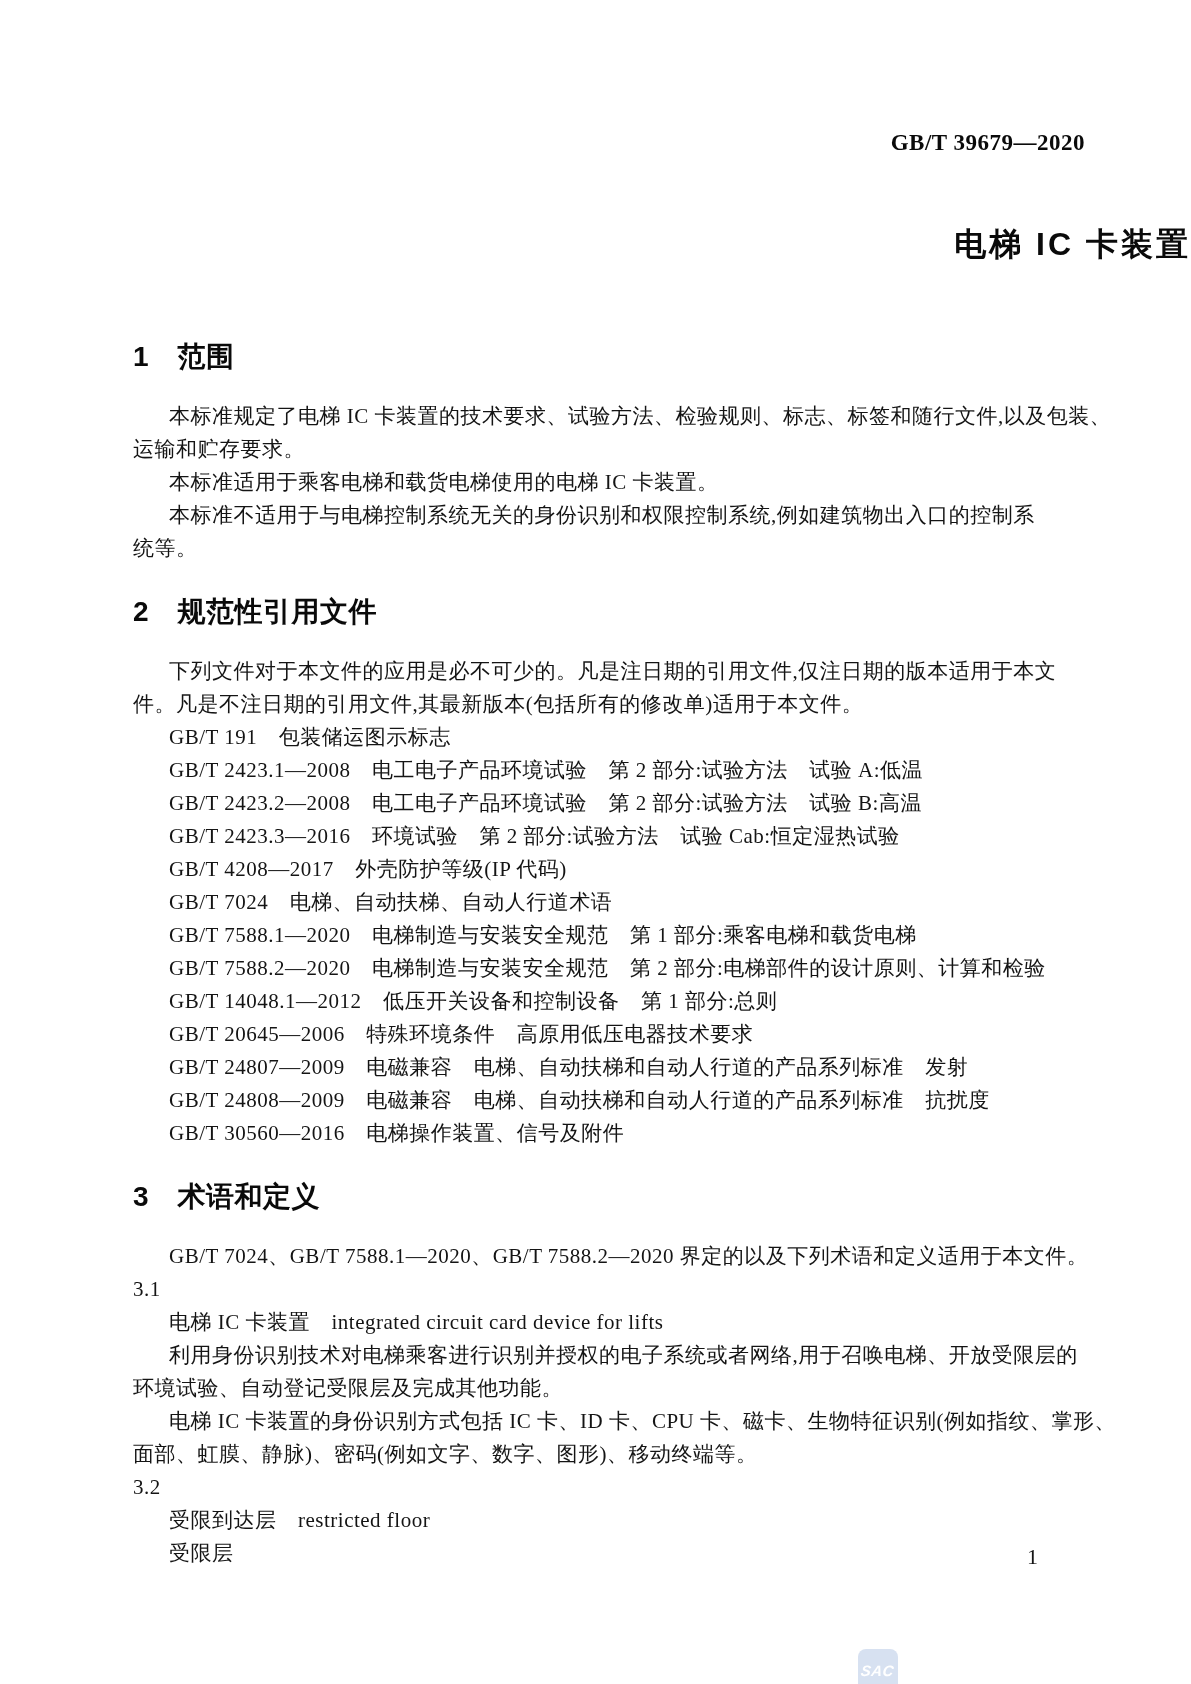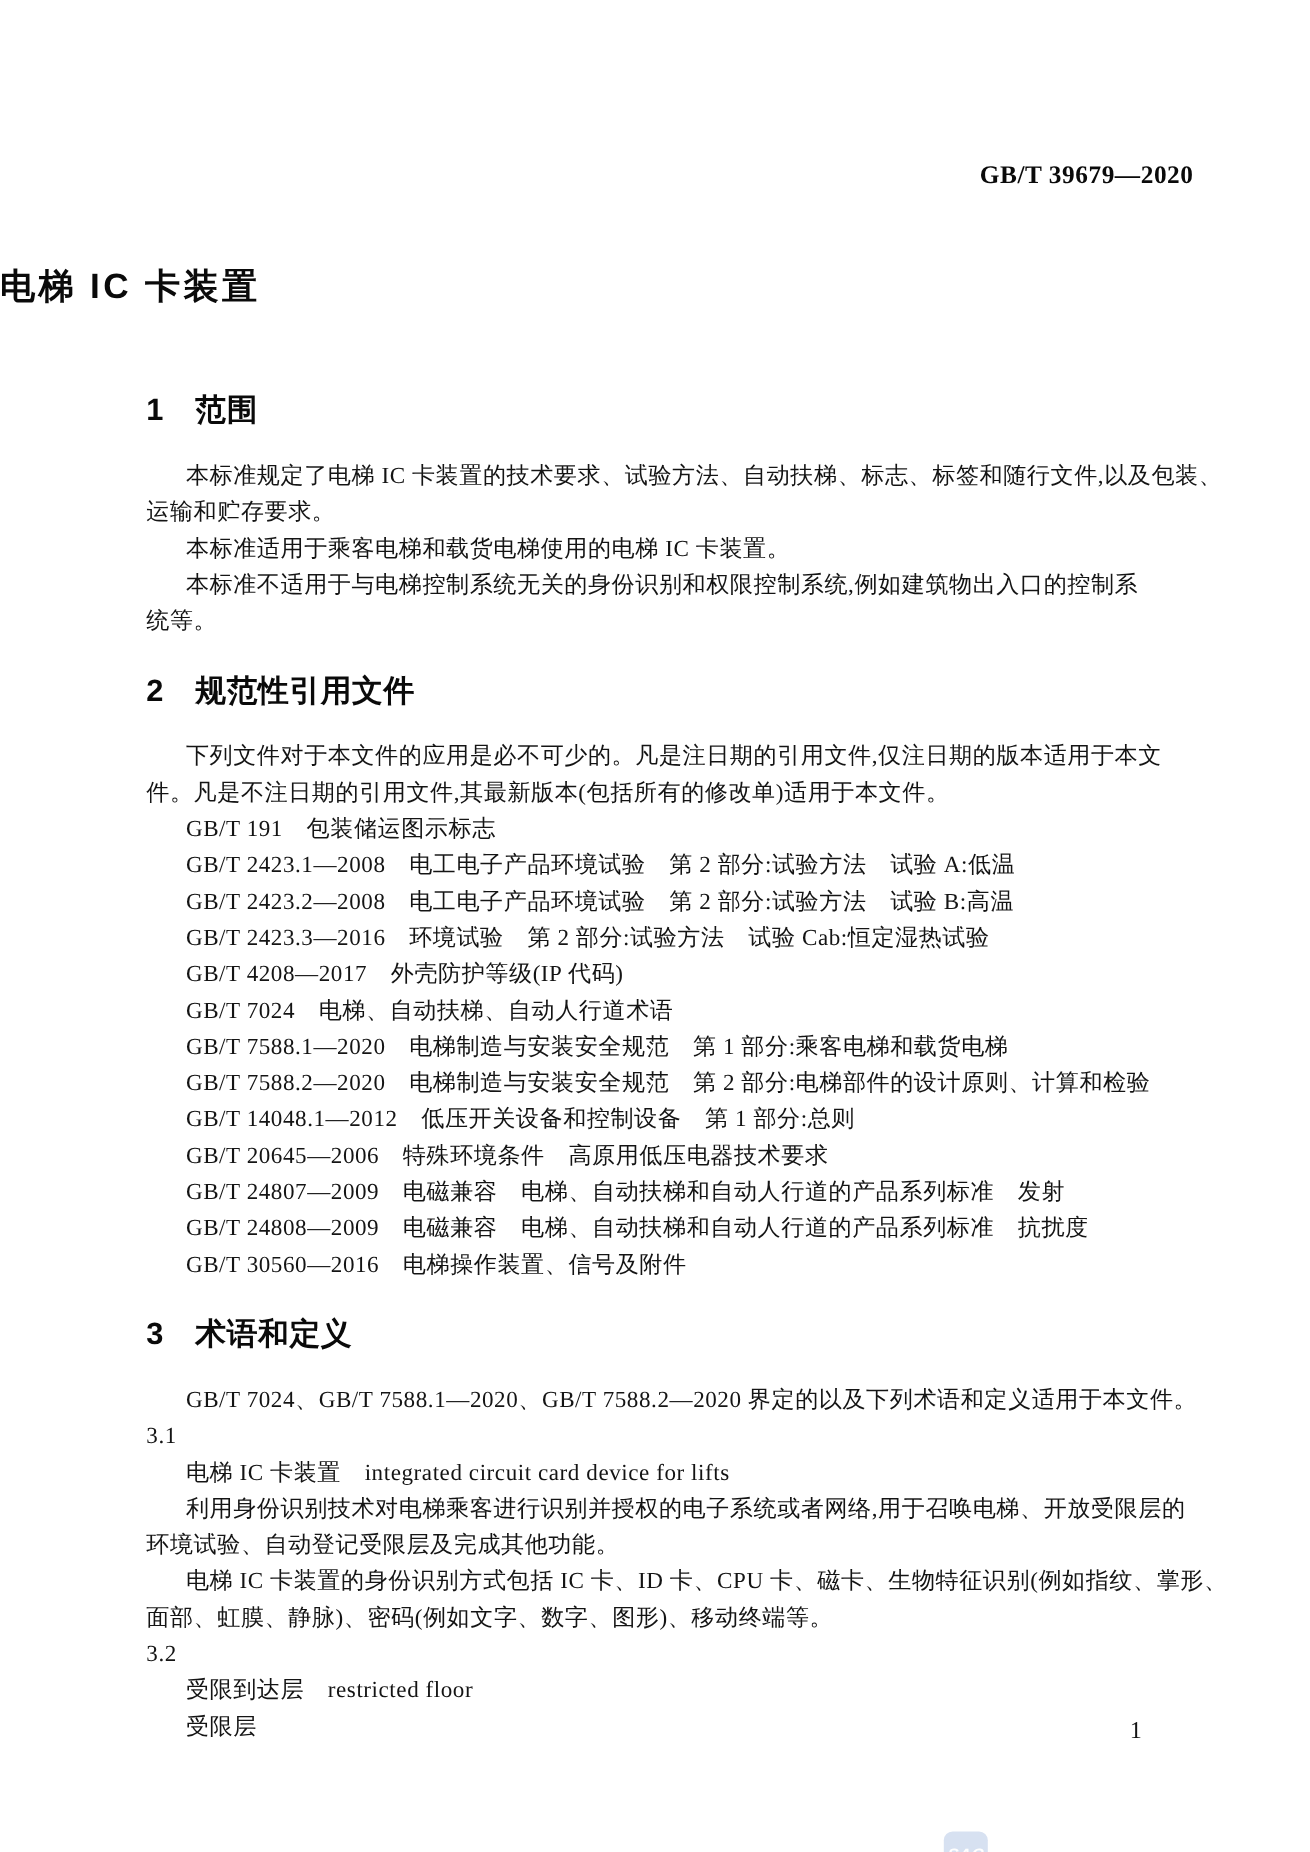--- a/index.html
+++ b/index.html
@@ -8,37 +8,36 @@
     background: #ffffff;
     position: relative;
     overflow: hidden;
     font-family: "Liberation Serif", "DejaVu Serif", serif;
     color: #111111;
   }
   .page {
     position: absolute; inset: 0;
     width: 1191px; height: 1524px;
     background: #ffffff;
-    margin-top: 16px;
   }
   .doc-number {
     position: absolute;
     top: 130px; right: 106px;
     font-family: "Liberation Serif", "DejaVu Serif", serif;
     font-weight: bold;
     font-size: 23px;
     letter-spacing: 0.5px;
     color: #0a0a0a;
   }
   .title {
     position: absolute;
     top: 222px; left: 0;
     width: 100%;
     margin: 0;
-    text-align: left;
+    text-align: right;
     font-family: "Liberation Sans", "DejaVu Sans", sans-serif;
     font-weight: bold;
     font-size: 32px;
     line-height: 44px;
     letter-spacing: 3px;
     color: #0a0a0a;
   }
   .content {
     position: absolute;
     top: 340px; left: 133px;
@@ -95,21 +94,21 @@
 
 <div class="page">
 
   <div class="doc-number">GB/T 39679—2020</div>
 
   <h1 class="title">电梯 IC 卡装置</h1>
 
   <div class="content">
 
   <div class="line heading">1　范围</div>
-      <div class="line ind">本标准规定了电梯 IC 卡装置的技术要求、试验方法、自动扶梯、标志、标签和随行文件,以及包装、</div>
+      <div class="line ind">本标准规定了电梯 IC 卡装置的技术要求、试验方法、检验规则、标志、标签和随行文件,以及包装、</div>
       <div class="line">运输和贮存要求。</div>
       <div class="line ind">本标准适用于乘客电梯和载货电梯使用的电梯 IC 卡装置。</div>
       <div class="line ind">本标准不适用于与电梯控制系统无关的身份识别和权限控制系统,例如建筑物出入口的控制系</div>
       <div class="line">统等。</div>
       <div class="line heading">2　规范性引用文件</div>
       <div class="line ind">下列文件对于本文件的应用是必不可少的。凡是注日期的引用文件,仅注日期的版本适用于本文</div>
       <div class="line">件。凡是不注日期的引用文件,其最新版本(包括所有的修改单)适用于本文件。</div>
       <div class="line ind">GB/T 191　包装储运图示标志</div>
       <div class="line ind">GB/T 2423.1—2008　电工电子产品环境试验　第 2 部分:试验方法　试验 A:低温</div>
       <div class="line ind">GB/T 2423.2—2008　电工电子产品环境试验　第 2 部分:试验方法　试验 B:高温</div>

